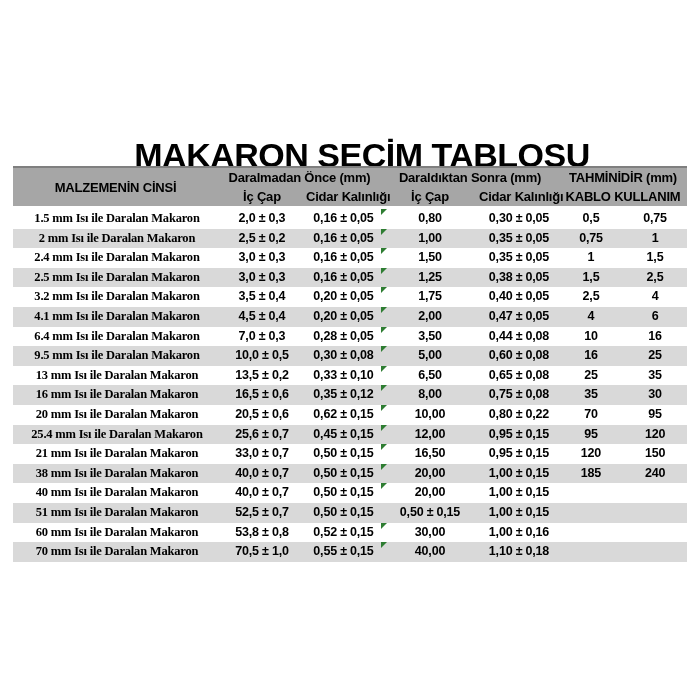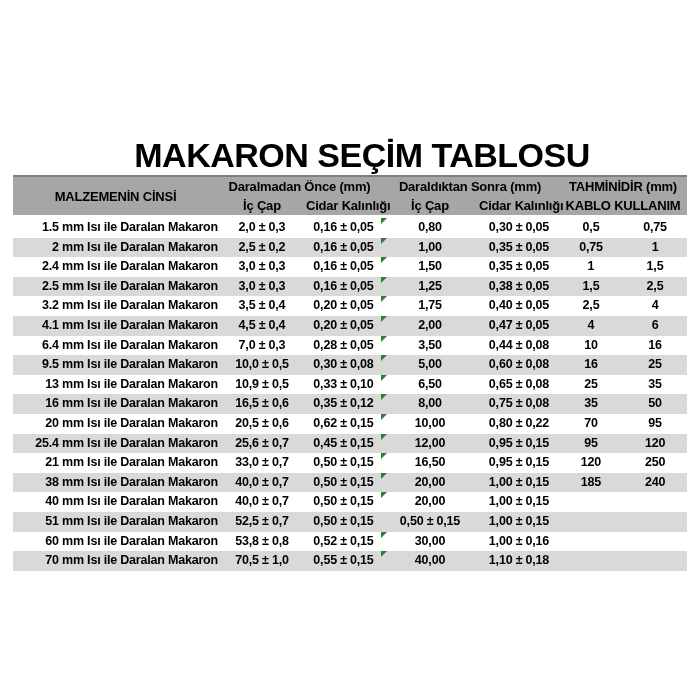--- a/index.html
+++ b/index.html
@@ -24,21 +24,21 @@
     text-align: center;
     font-size: 34px;
     line-height: 32px;
     font-weight: bold;
     letter-spacing: -0.5px;
     color: #000000;
     white-space: nowrap;
   }
   table.makaron {
     position: absolute;
-    top: 175px;
+    top: 166px;
     left: 13px;
     width: 674px;
     border-collapse: separate;
     border-spacing: 0;
     table-layout: fixed;
   }
   table.makaron col.c1 { width: 205px; }
   table.makaron col.c2 { width: 88px; }
   table.makaron col.c3 { width: 75px; }
   table.makaron col.c4 { width: 98px; }
@@ -72,22 +72,23 @@
     text-align: center;
     vertical-align: middle;
     padding: 0;
     height: 19.6px;
     line-height: 19.6px;
     white-space: nowrap;
     background: #ffffff;
   }
   tbody tr:nth-child(even) td { background: #d9d9d9; }
   tbody td.mat {
-    text-align: right;
+    text-align: center;
     padding-left: 3px;
+    font-family: Liberation Serif, serif;
   }
   .err-tri {
     position: absolute;
     left: 0;
     top: 0;
     width: 0;
     height: 0;
     border-top: 6px solid #2e7d32;
     border-right: 6px solid transparent;
   }
@@ -192,35 +193,35 @@
           <td class="mat">9.5 mm Isı ile Daralan Makaron</td>
           <td>10,0 ± 0,5</td>
           <td>0,30 ± 0,08</td>
           <td><span class="err-tri"></span>5,00</td>
           <td>0,60 ± 0,08</td>
           <td>16</td>
           <td>25</td>
         </tr>
         <tr>
           <td class="mat">13 mm Isı ile Daralan Makaron</td>
-          <td>10,9 ± 0,5</td>
+          <td>13,5 ± 0,2</td>
           <td>0,33 ± 0,10</td>
           <td><span class="err-tri"></span>6,50</td>
           <td>0,65 ± 0,08</td>
           <td>25</td>
           <td>35</td>
         </tr>
         <tr>
           <td class="mat">16 mm Isı ile Daralan Makaron</td>
           <td>16,5 ± 0,6</td>
           <td>0,35 ± 0,12</td>
           <td><span class="err-tri"></span>8,00</td>
           <td>0,75 ± 0,08</td>
           <td>35</td>
-          <td>50</td>
+          <td>30</td>
         </tr>
         <tr>
           <td class="mat">20 mm Isı ile Daralan Makaron</td>
           <td>20,5 ± 0,6</td>
           <td>0,62 ± 0,15</td>
           <td><span class="err-tri"></span>10,00</td>
           <td>0,80 ± 0,22</td>
           <td>70</td>
           <td>95</td>
         </tr>
@@ -233,21 +234,21 @@
           <td>95</td>
           <td>120</td>
         </tr>
         <tr>
           <td class="mat">21 mm Isı ile Daralan Makaron</td>
           <td>33,0 ± 0,7</td>
           <td>0,50 ± 0,15</td>
           <td><span class="err-tri"></span>16,50</td>
           <td>0,95 ± 0,15</td>
           <td>120</td>
-          <td>250</td>
+          <td>150</td>
         </tr>
         <tr>
           <td class="mat">38 mm Isı ile Daralan Makaron</td>
           <td>40,0 ± 0,7</td>
           <td>0,50 ± 0,15</td>
           <td><span class="err-tri"></span>20,00</td>
           <td>1,00 ± 0,15</td>
           <td>185</td>
           <td>240</td>
         </tr>

